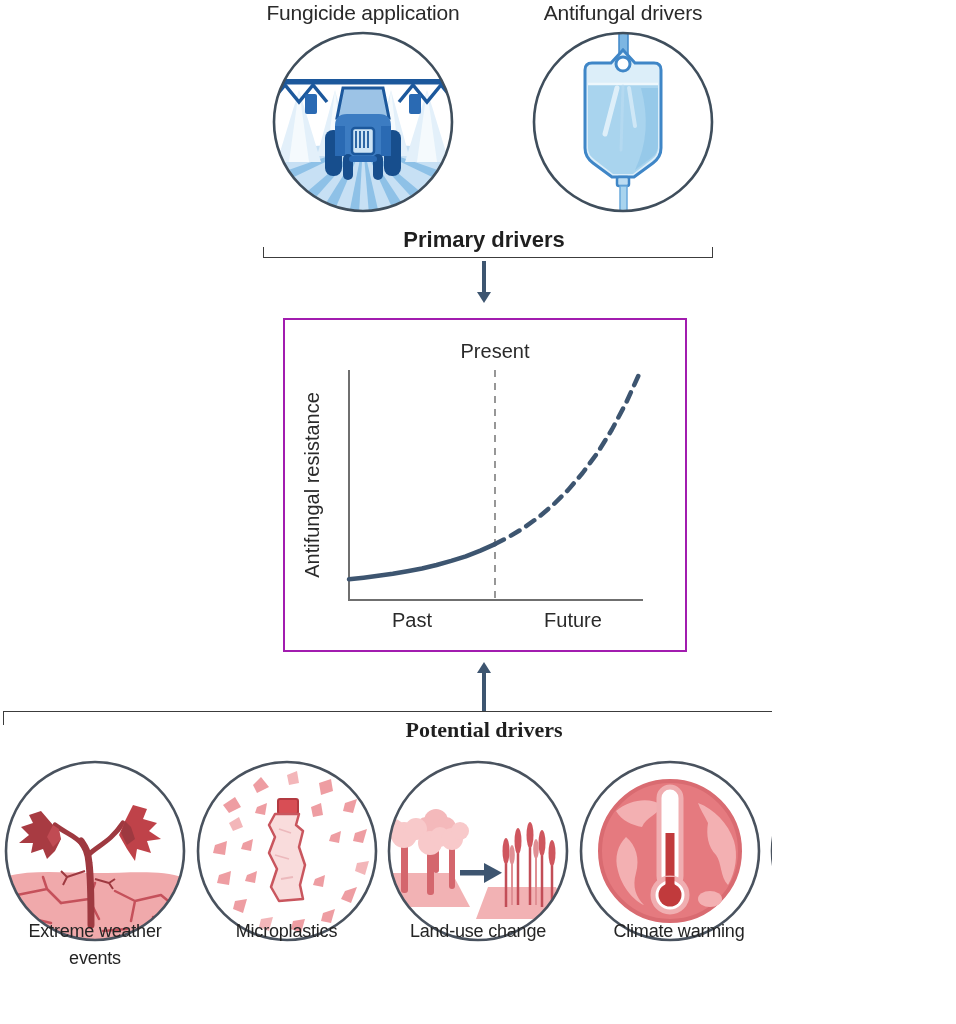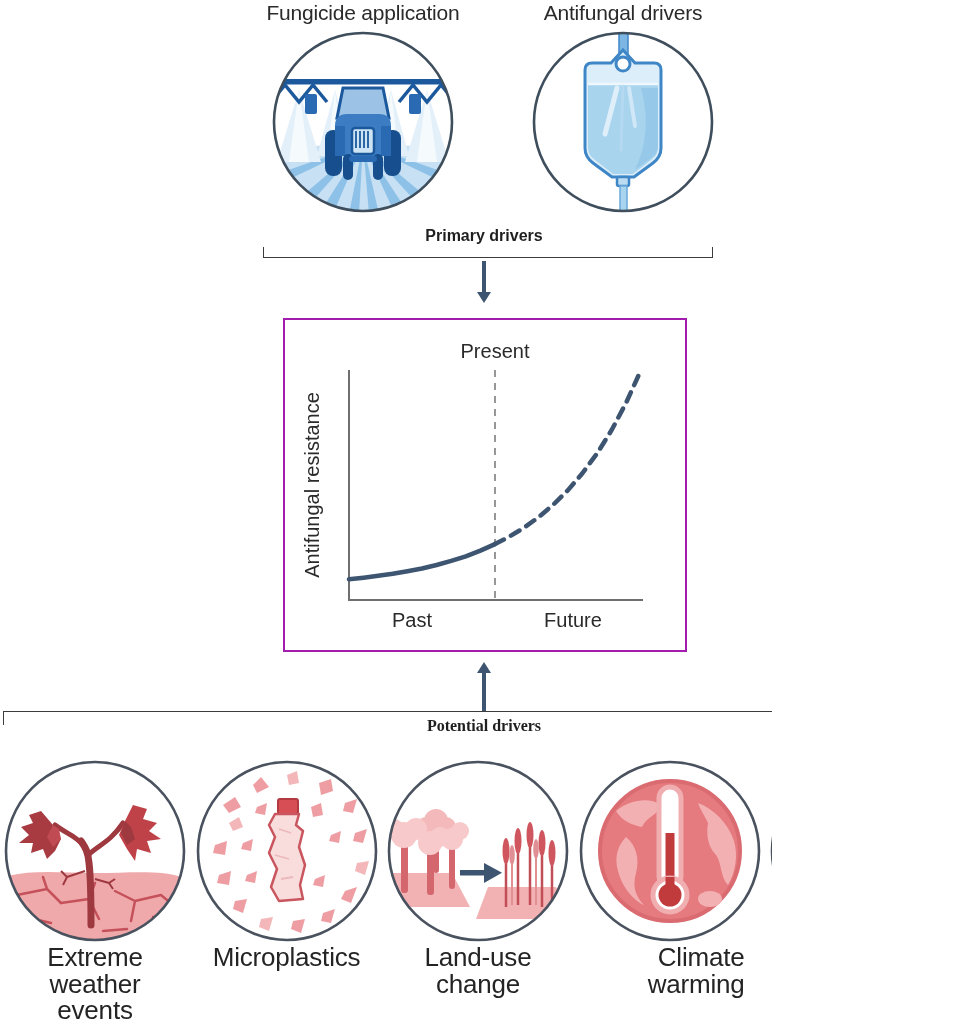--- a/index.html
+++ b/index.html
@@ -1,35 +1,35 @@
 <!DOCTYPE html>
 <html><head>
 <meta charset="utf-8">
 <style>
   html,body{margin:0;padding:0;background:#ffffff;}
   .canvas{position:relative;width:772px;height:1024px;background:#fff;overflow:hidden;
           font-family:"Liberation Sans",sans-serif;color:#252525;}
   .top-label{position:absolute;top:1px;font-size:21px;letter-spacing:-0.2px;text-align:center;color:#2a2a2a;}
   .icon-circle{position:absolute;width:184px;height:184px;}
   .icon-circle svg{width:100%;height:100%;display:block;}
-  .drivers-title{position:absolute;width:400px;text-align:center;font-size:16px;font-weight:bold;color:#1f1f1f;}
+  .drivers-title{position:absolute;width:400px;text-align:center;font-size:22px;font-weight:bold;color:#1f1f1f;}
   .bracket-top{position:absolute;left:263px;top:247px;width:448px;height:10px;
                border-left:1.6px solid #3c3c3c;border-right:1.6px solid #3c3c3c;border-bottom:1.6px solid #3c3c3c;}
   .bracket-bottom{position:absolute;left:3px;top:711px;width:950px;height:13px;
                border-left:1.6px solid #3c3c3c;border-right:1.6px solid #3c3c3c;border-top:1.6px solid #3c3c3c;}
   .arrow-line{position:absolute;width:3.6px;background:#3d5570;}
   .arrow-head-down{position:absolute;width:0;height:0;border-left:7.5px solid transparent;
                    border-right:7.5px solid transparent;border-top:11px solid #3d5570;}
   .arrow-head-up{position:absolute;width:0;height:0;border-left:7.5px solid transparent;
                  border-right:7.5px solid transparent;border-bottom:11px solid #3d5570;}
   .chart-box{position:absolute;left:283px;top:318px;width:404px;height:334px;
              border:2px solid #a21caf;background:#fff;box-sizing:border-box;}
   .chart-box svg{width:400px;height:330px;display:block;}
-  .circle-label{position:absolute;top:944px;width:150px;text-align:center;
-                font-size:26px;line-height:26.5px;color:#242424;letter-spacing:-0.2px;}
+  .circle-label{position:absolute;top:918px;width:150px;text-align:center;
+                font-size:18px;line-height:26.5px;color:#242424;letter-spacing:-0.2px;}
   text{font-family:"Liberation Sans",sans-serif;}
 </style>
 </head>
 <body>
 
 <div class="canvas">
 
   <div class="top-label" style="left:240px;width:246px;">Fungicide application</div>
   <div class="top-label" style="left:500px;width:246px;">Antifungal drivers</div>
 

